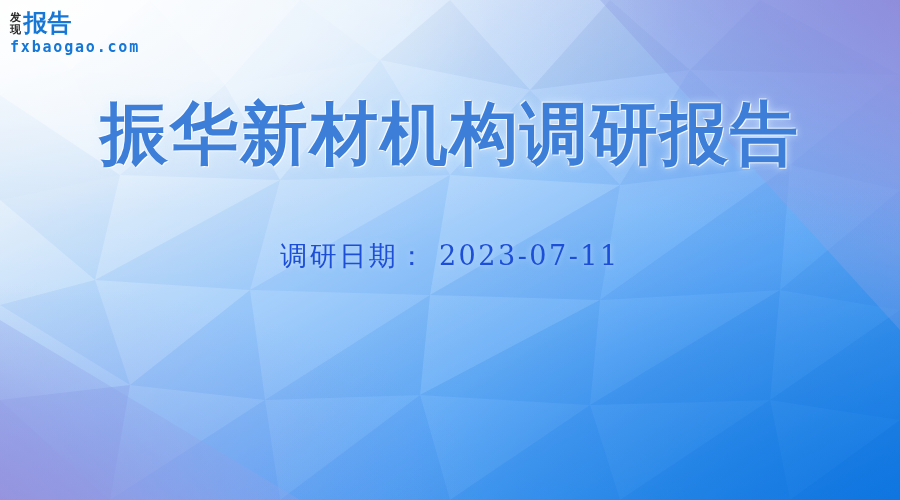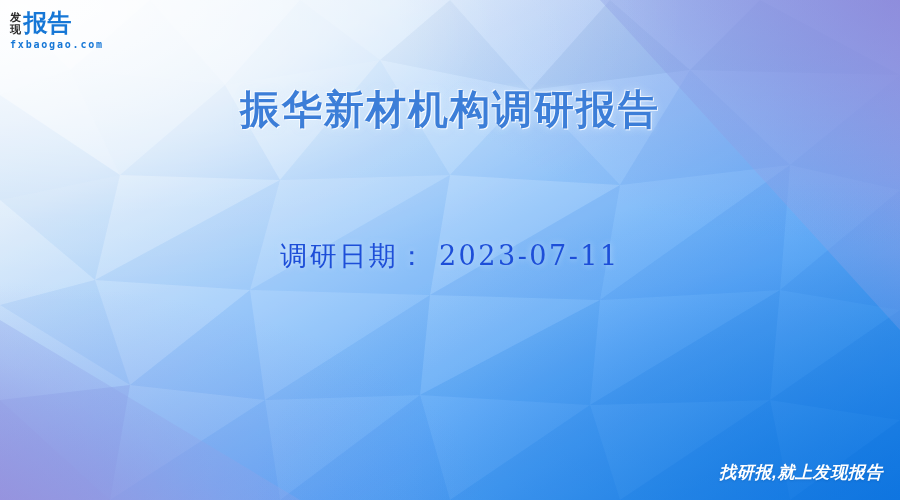--- a/index.html
+++ b/index.html
@@ -62,47 +62,47 @@
   }
   .logo-main {
     font-size: 24px;
     font-weight: 900;
     color: #1677d6;
     letter-spacing: 0px;
     line-height: 28px;
   }
   .logo-url {
     margin-top: 3px;
-    font-size: 10px;
+    font-size: 15px;
     letter-spacing: 1.8px;
     color: #1677d6;
     font-weight: 700;
     font-family: "DejaVu Sans Mono", monospace;
   }
 
   
   #title-block {
     position: absolute;
     left: 0;
     right: 0;
     top: 86px;
     text-align: center;
   }
   #main-title {
     font-family: "DejaVu Serif", "Liberation Serif", serif;
-    font-size: 40px;
+    font-size: 68px;
     font-weight: 700;
     letter-spacing: 2px;
     color: #3c7ed8;
     text-shadow:
       0 0 1px rgba(255,255,255,0.95),
       1px 1px 0 rgba(255,255,255,0.85),
       -1px -1px 0 rgba(255,255,255,0.75),
       0 0 10px rgba(220,238,255,0.85);
-    margin: 1px;
+    margin: 9px;
     line-height: 1.12;
   }
   #subtitle {
     position: absolute;
     left: 0;
     right: 0;
     top: 238px;
     text-align: center;
     font-family: "DejaVu Serif", "Liberation Serif", serif;
     font-size: 27px;
@@ -239,15 +239,14 @@
     </div>
     <div class="logo-url">fxbaogao.com</div>
   </div>
 
   <div id="title-block">
     <h1 id="main-title">振华新材机构调研报告</h1>
   </div>
 
   <div id="subtitle">调研日期： 2023-07-11</div>
 
-  <div id="tagline">找研报,就上发现报告</div>
 
 </div>
 
 </body></html>

